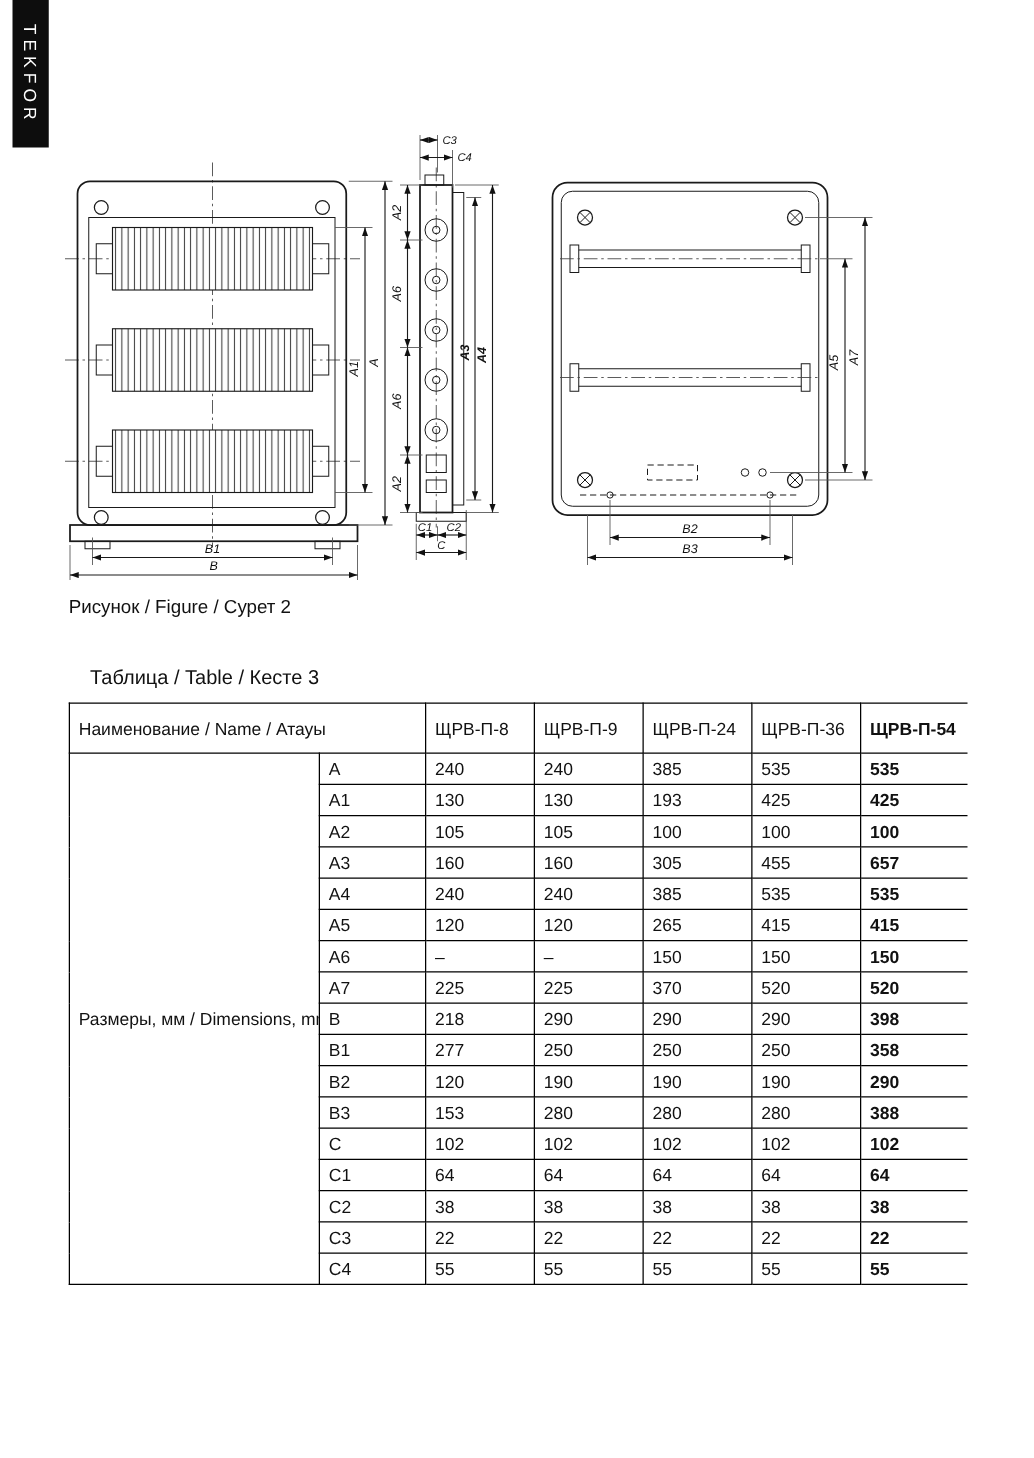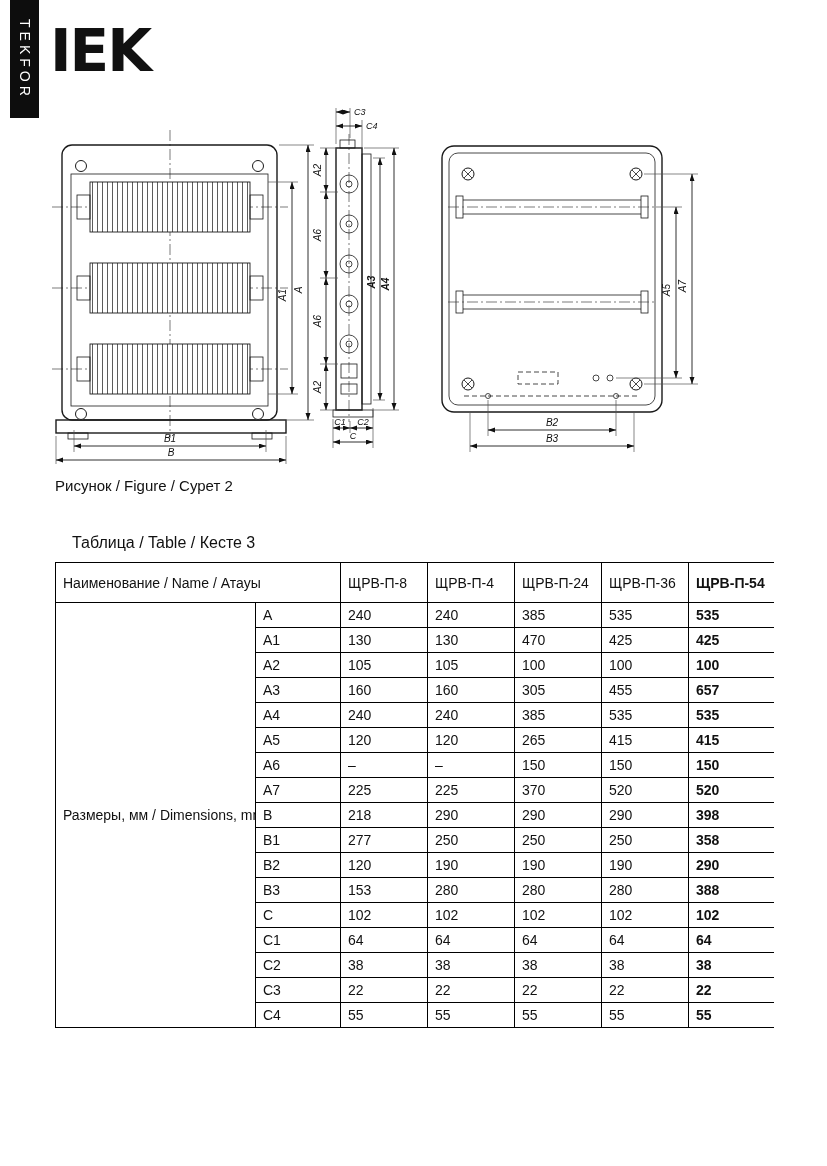--- a/index.html
+++ b/index.html
@@ -57,21 +57,20 @@
 </style>
 </head>
 <body>
 
 <div class="page">
 
   <div class="brand-tab">
     <span class="brand-text">TEKFOR</span>
   </div>
 
-  <div class="logo">IEK</div>
 
   <div class="figure-wrap">
     <svg width="700" height="372" viewBox="0 0 700 372" xmlns="http://www.w3.org/2000/svg">
       <defs>
         <marker id="arr" markerWidth="8" markerHeight="6" refX="7" refY="2.5" orient="auto-start-reverse" markerUnits="userSpaceOnUse">
           <path d="M0,0 L7,2.5 L0,5 Z" fill="#111"></path>
         </marker>
         <pattern id="hatchV" width="5" height="10" patternUnits="userSpaceOnUse">
           <rect width="5" height="10" fill="#ffffff"></rect>
           <line x1="2.5" y1="0" x2="2.5" y2="10" stroke="#333" stroke-width="0.8"></line>
@@ -254,21 +253,21 @@
         <col style="width:87px">
         <col style="width:87px">
         <col style="width:87px">
         <col style="width:87px">
         <col style="width:85px">
     </colgroup>
     <thead>
       <tr>
         <th class="name-th" colspan="2">Наименование / Name / Атауы</th>
         <th class="prod-th">ЩРВ-П-8</th>
-        <th class="prod-th">ЩРВ-П-4</th>
+        <th class="prod-th">ЩРВ-П-9</th>
         <th class="prod-th">ЩРВ-П-24</th>
         <th class="prod-th">ЩРВ-П-36</th>
         <th class="prod-th">ЩРВ-П-54</th>
       </tr>
     </thead>
     <tbody>
         <tr>
           <td class="group-cell" rowspan="17">Размеры, мм /
 Dimensions, mm /
 Өлшемдері, мм</td>
@@ -276,21 +275,21 @@
           <td class="value-cell">240</td>
           <td class="value-cell">240</td>
           <td class="value-cell">385</td>
           <td class="value-cell">535</td>
           <td class="value-cell">535</td>
         </tr>
         <tr>
           <td class="param-cell">A1</td>
           <td class="value-cell">130</td>
           <td class="value-cell">130</td>
-          <td class="value-cell">470</td>
+          <td class="value-cell">193</td>
           <td class="value-cell">425</td>
           <td class="value-cell">425</td>
         </tr>
         <tr>
           <td class="param-cell">A2</td>
           <td class="value-cell">105</td>
           <td class="value-cell">105</td>
           <td class="value-cell">100</td>
           <td class="value-cell">100</td>
           <td class="value-cell">100</td>

